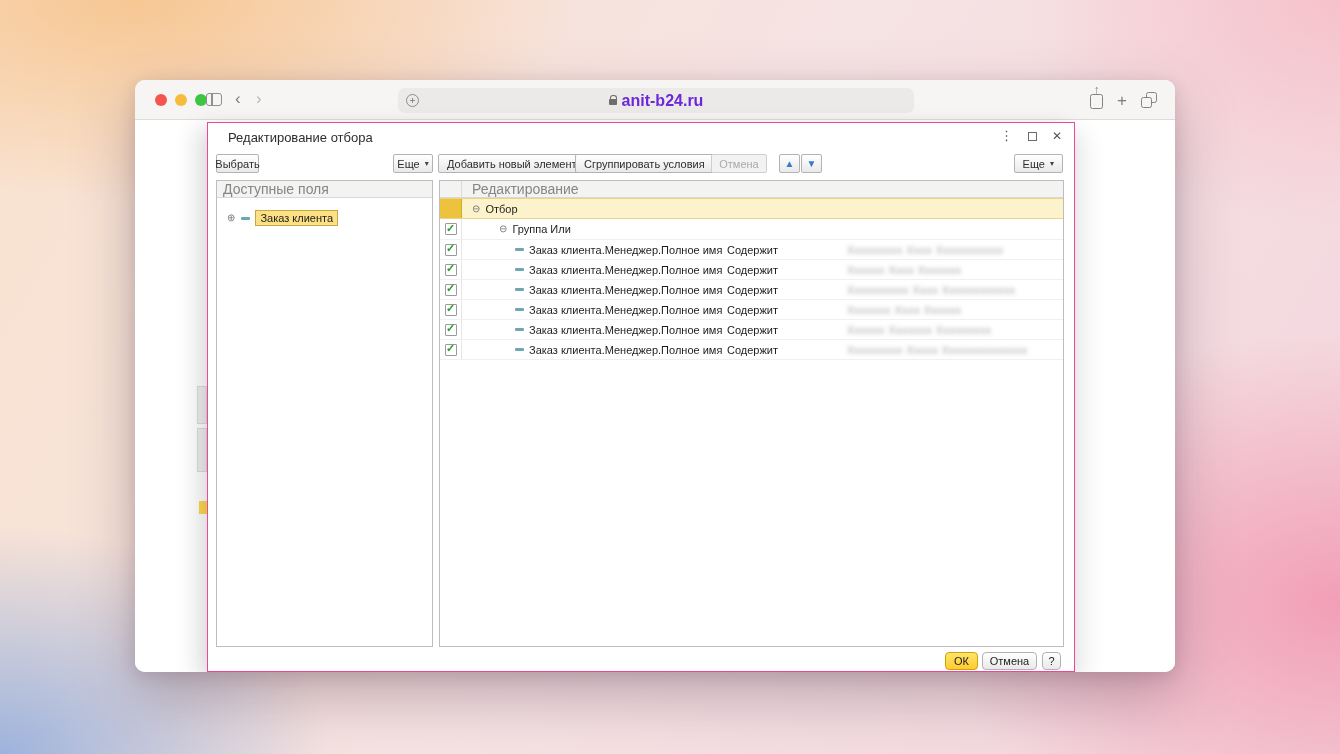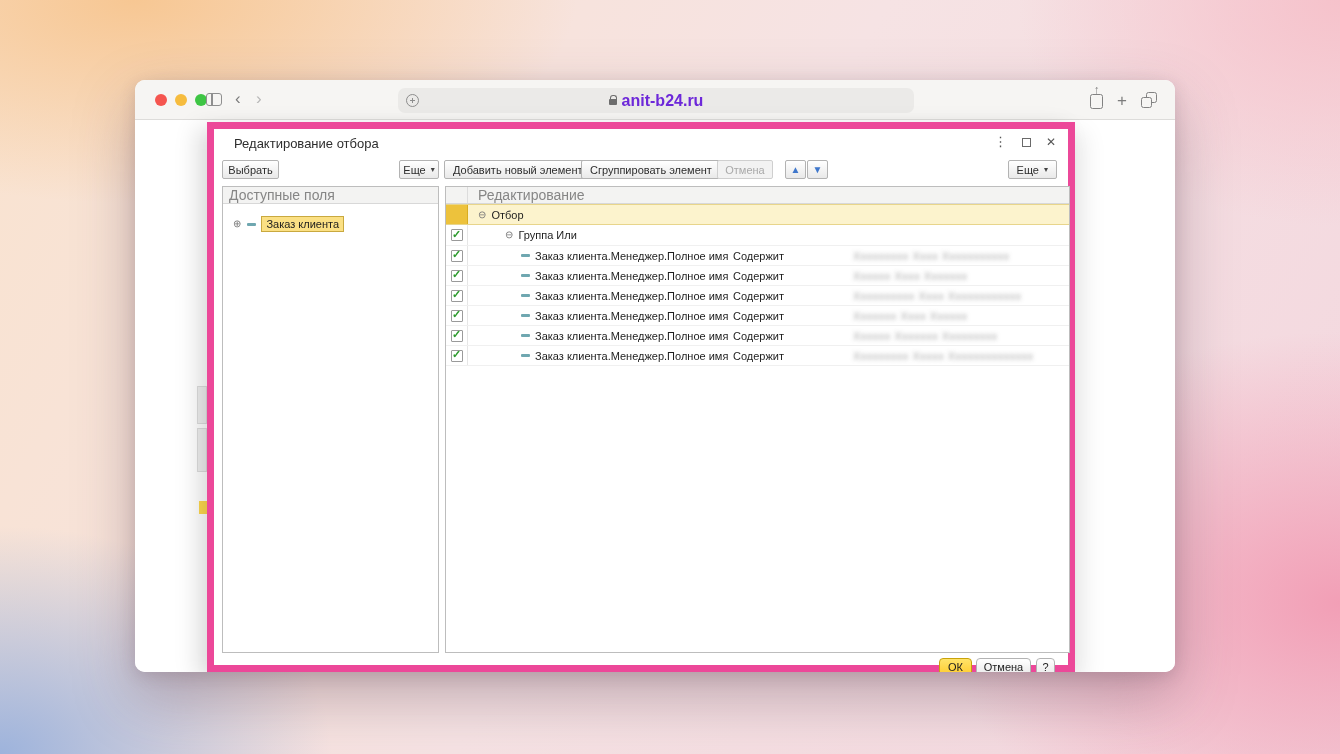--- a/index.html
+++ b/index.html
@@ -61,33 +61,33 @@
 
   
   .page { position:absolute; left:0; top:41px; right:0; bottom:0; background:#fff; }
   .frag { position:absolute; background:#efefef; border:1px solid #ddd; }
   .frag.a { left:62px; top:265px; width:10px; height:38px; }
   .frag.b { left:62px; top:307px; width:10px; height:44px; }
   .frag.y { left:64px; top:380px; width:8px; height:13px; background:#ffd94f; border:none; }
 
   
   .dialog { position:absolute; left:72px; top:1px; width:868px; height:550px;
-    background:#fff; border:7px solid #ec4899;
+    background:#fff; border:1px solid #ec4899;
     box-shadow:-10px 6px 22px rgba(0,0,0,.13), 10px 10px 22px rgba(0,0,0,.08); }
   .dlg-title { position:absolute; left:20px; top:7px; font-size:13px; color:#2d2d2d; }
   .dlg-ctrl { position:absolute; right:12px; top:5px; display:flex; align-items:center; gap:15px; }
   .kebab { font-size:13px; color:#555; line-height:16px; }
   .maxi { width:9px; height:9px; border:1.3px solid #6a6a6a; display:inline-block; }
   .closex { font-size:12px; color:#555; }
 
   .btn { position:absolute; top:31px; height:19px; display:inline-flex; align-items:center; justify-content:center;
     padding:0 8px; font-size:11px; color:#2d2d2d; background:linear-gradient(#ffffff,#e9e9e9);
     border:1px solid #b3b3b3; border-radius:2px; white-space:nowrap; cursor:default; }
   .btn .caret { margin-left:5px; font-size:8px; color:#444; }
-  .b-select { left:8px;   width:57px; }
+  .b-select { left:8px;   width:43px; }
   .b-more-l { left:185px; width:40px; }
   .b-add    { left:230px; }
   .b-group  { left:367px; }
   .b-del    { left:503px; width:56px; color:#a9a9a9; background:#f2f2f2; border-color:#cfcfcf; }
   .b-up     { left:571px; width:21px; padding:0; }
   .b-down   { left:593px; width:21px; padding:0; }
   .b-more-r { right:11px; }
   .arr-up   { color:#3f77cc; font-size:10px; }
   .arr-down { color:#3f77cc; font-size:10px; }
 
@@ -188,21 +188,21 @@
           <span>Выбрать</span>
         </span>
         <span class="btn b-more-l">
           <span>Еще</span>
           <span class="caret">▾</span>
         </span>
         <span class="btn b-add">
           <span>Добавить новый элемент</span>
         </span>
         <span class="btn b-group">
-          <span>Сгруппировать элемент</span>
+          <span>Сгруппировать условия</span>
         </span>
         <span class="btn b-del">
           <span>Отмена</span>
         </span>
         <span class="btn b-up">
           <span class="arr-up">▲</span>
         </span>
         <span class="btn b-down">
           <span class="arr-down">▼</span>
         </span>

